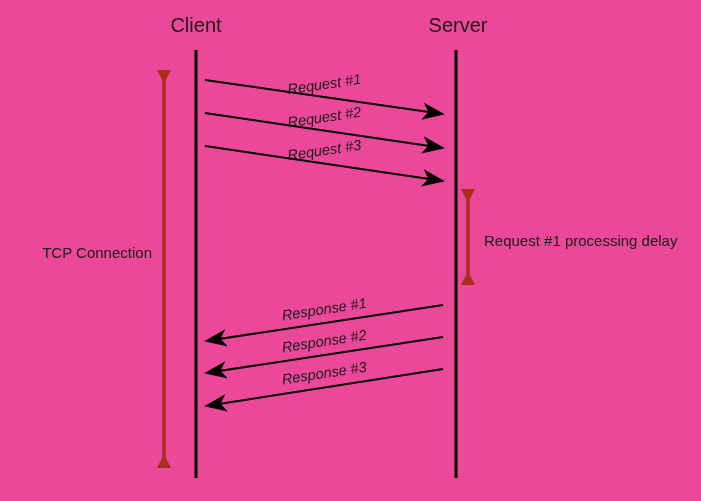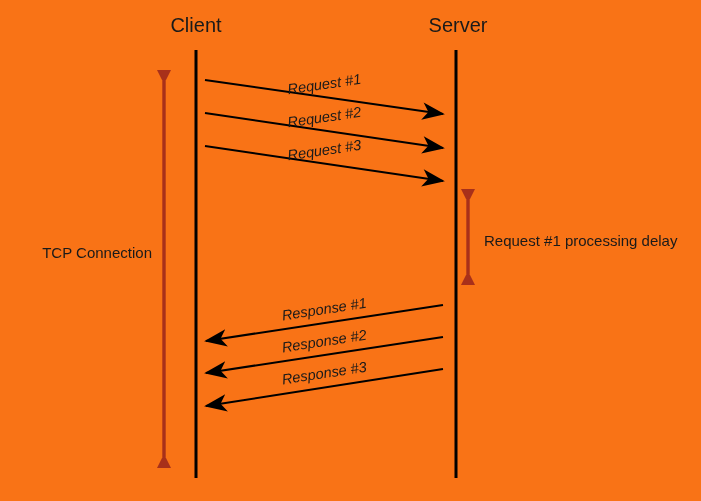--- a/index.html
+++ b/index.html
@@ -4,21 +4,21 @@
 <style>
   html, body {
     margin: 0;
     padding: 0;
     background: #ffffff;
   }
   #diagram-root {
     position: relative;
     width: 701px;
     height: 501px;
-    background: #f97316;
+    background: #ec4899;
     font-family: "Liberation Sans", sans-serif;
     overflow: hidden;
   }
   #seq-svg {
     position: absolute;
     left: 0;
     top: 0;
     width: 701px;
     height: 501px;
   }

